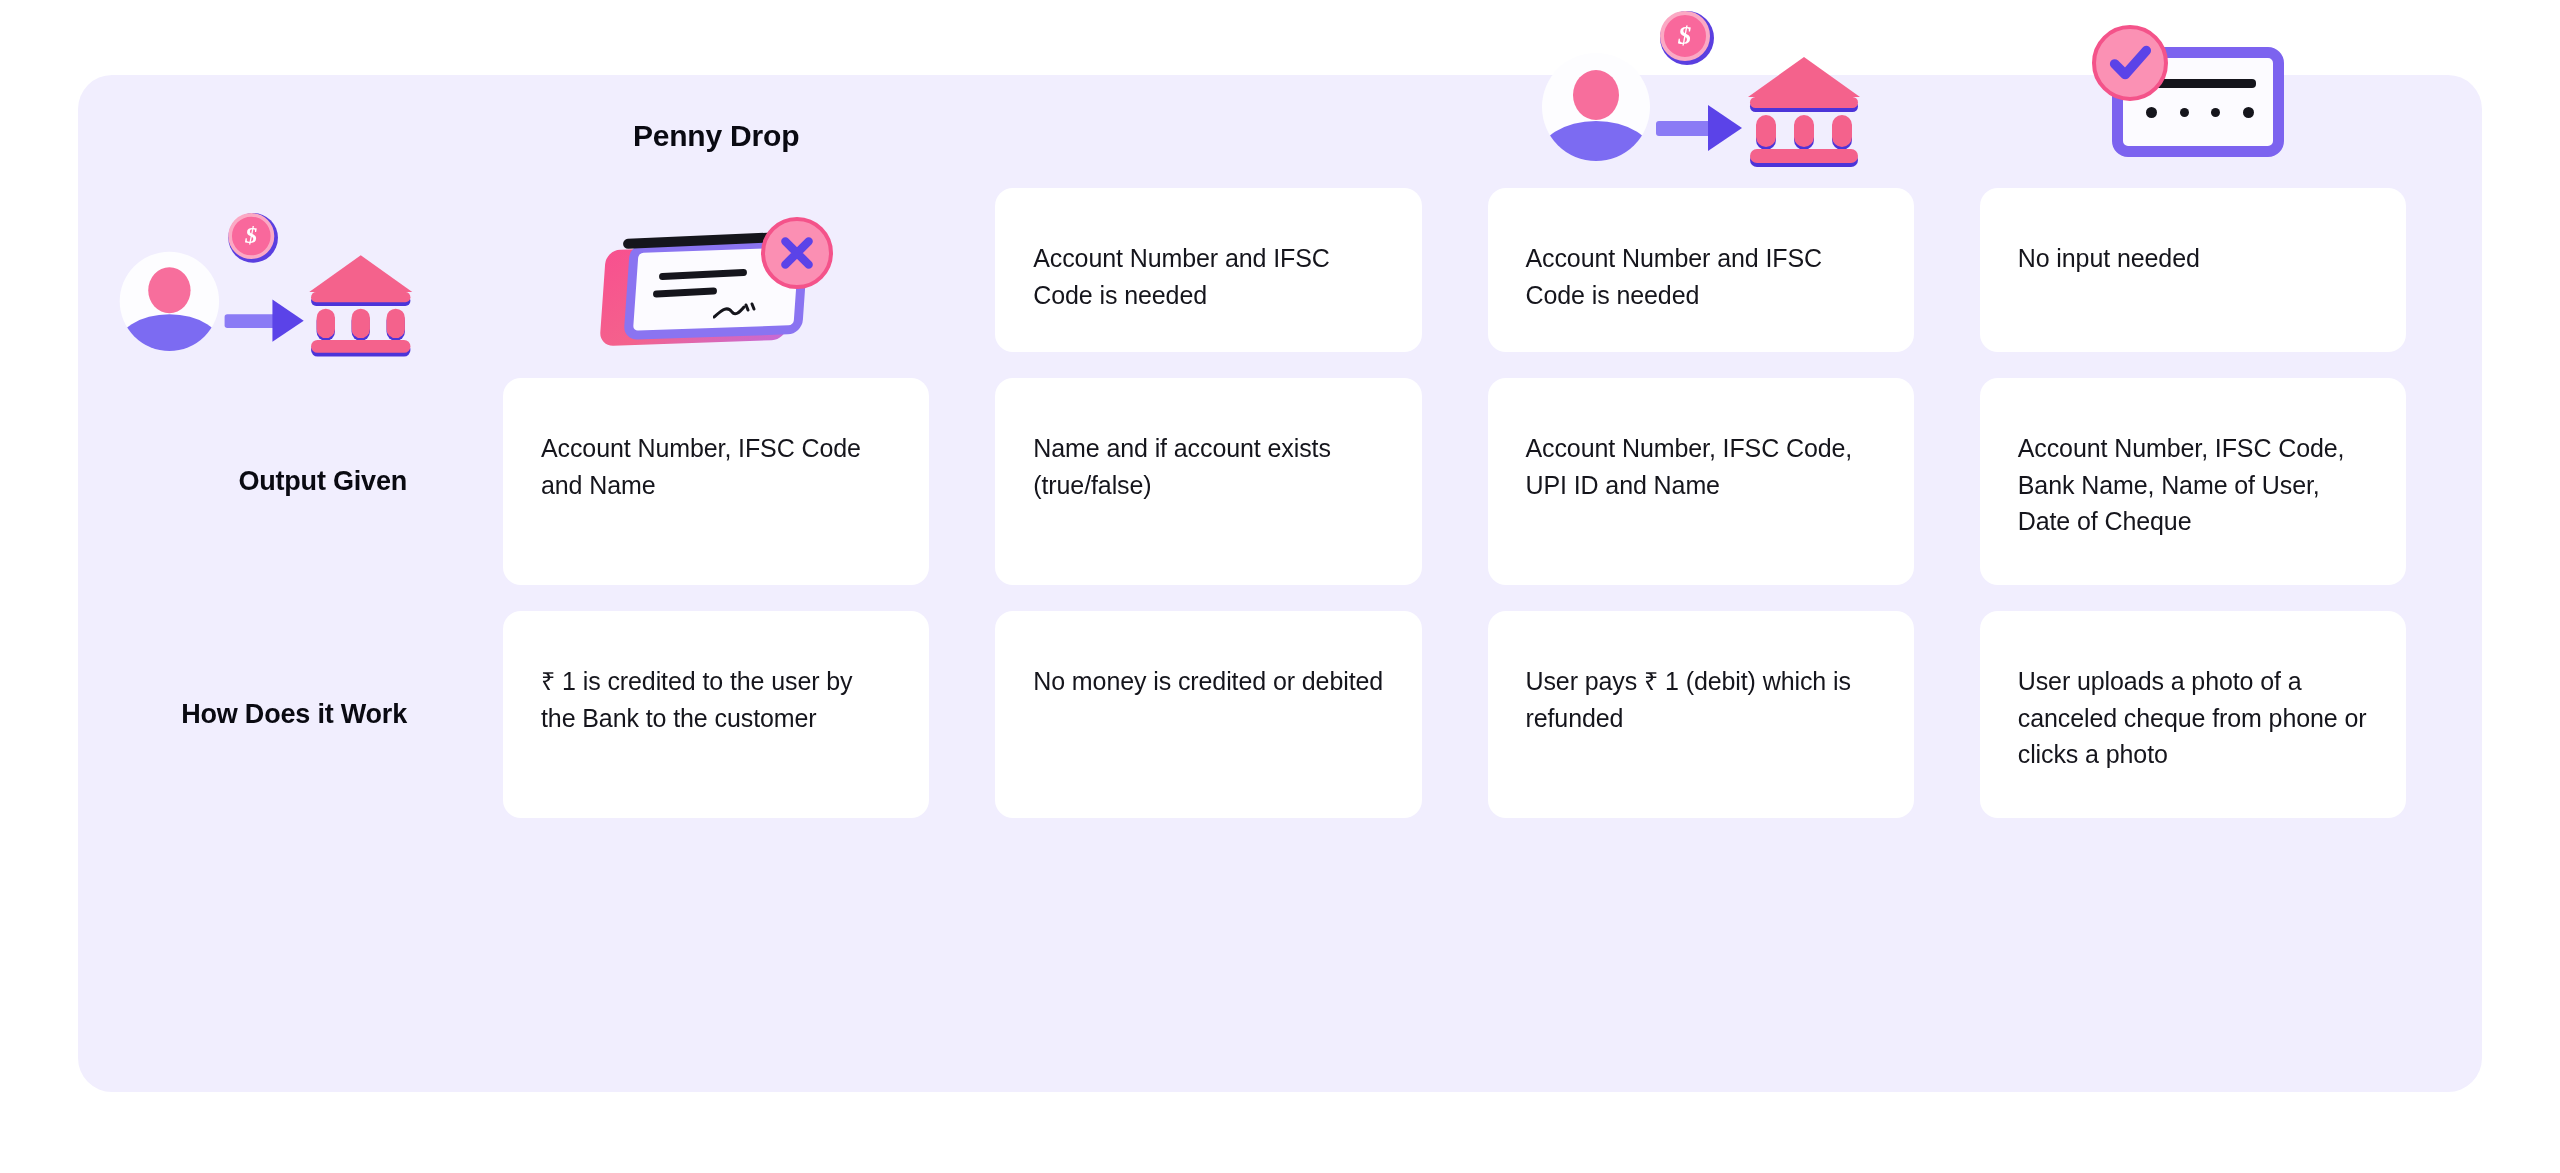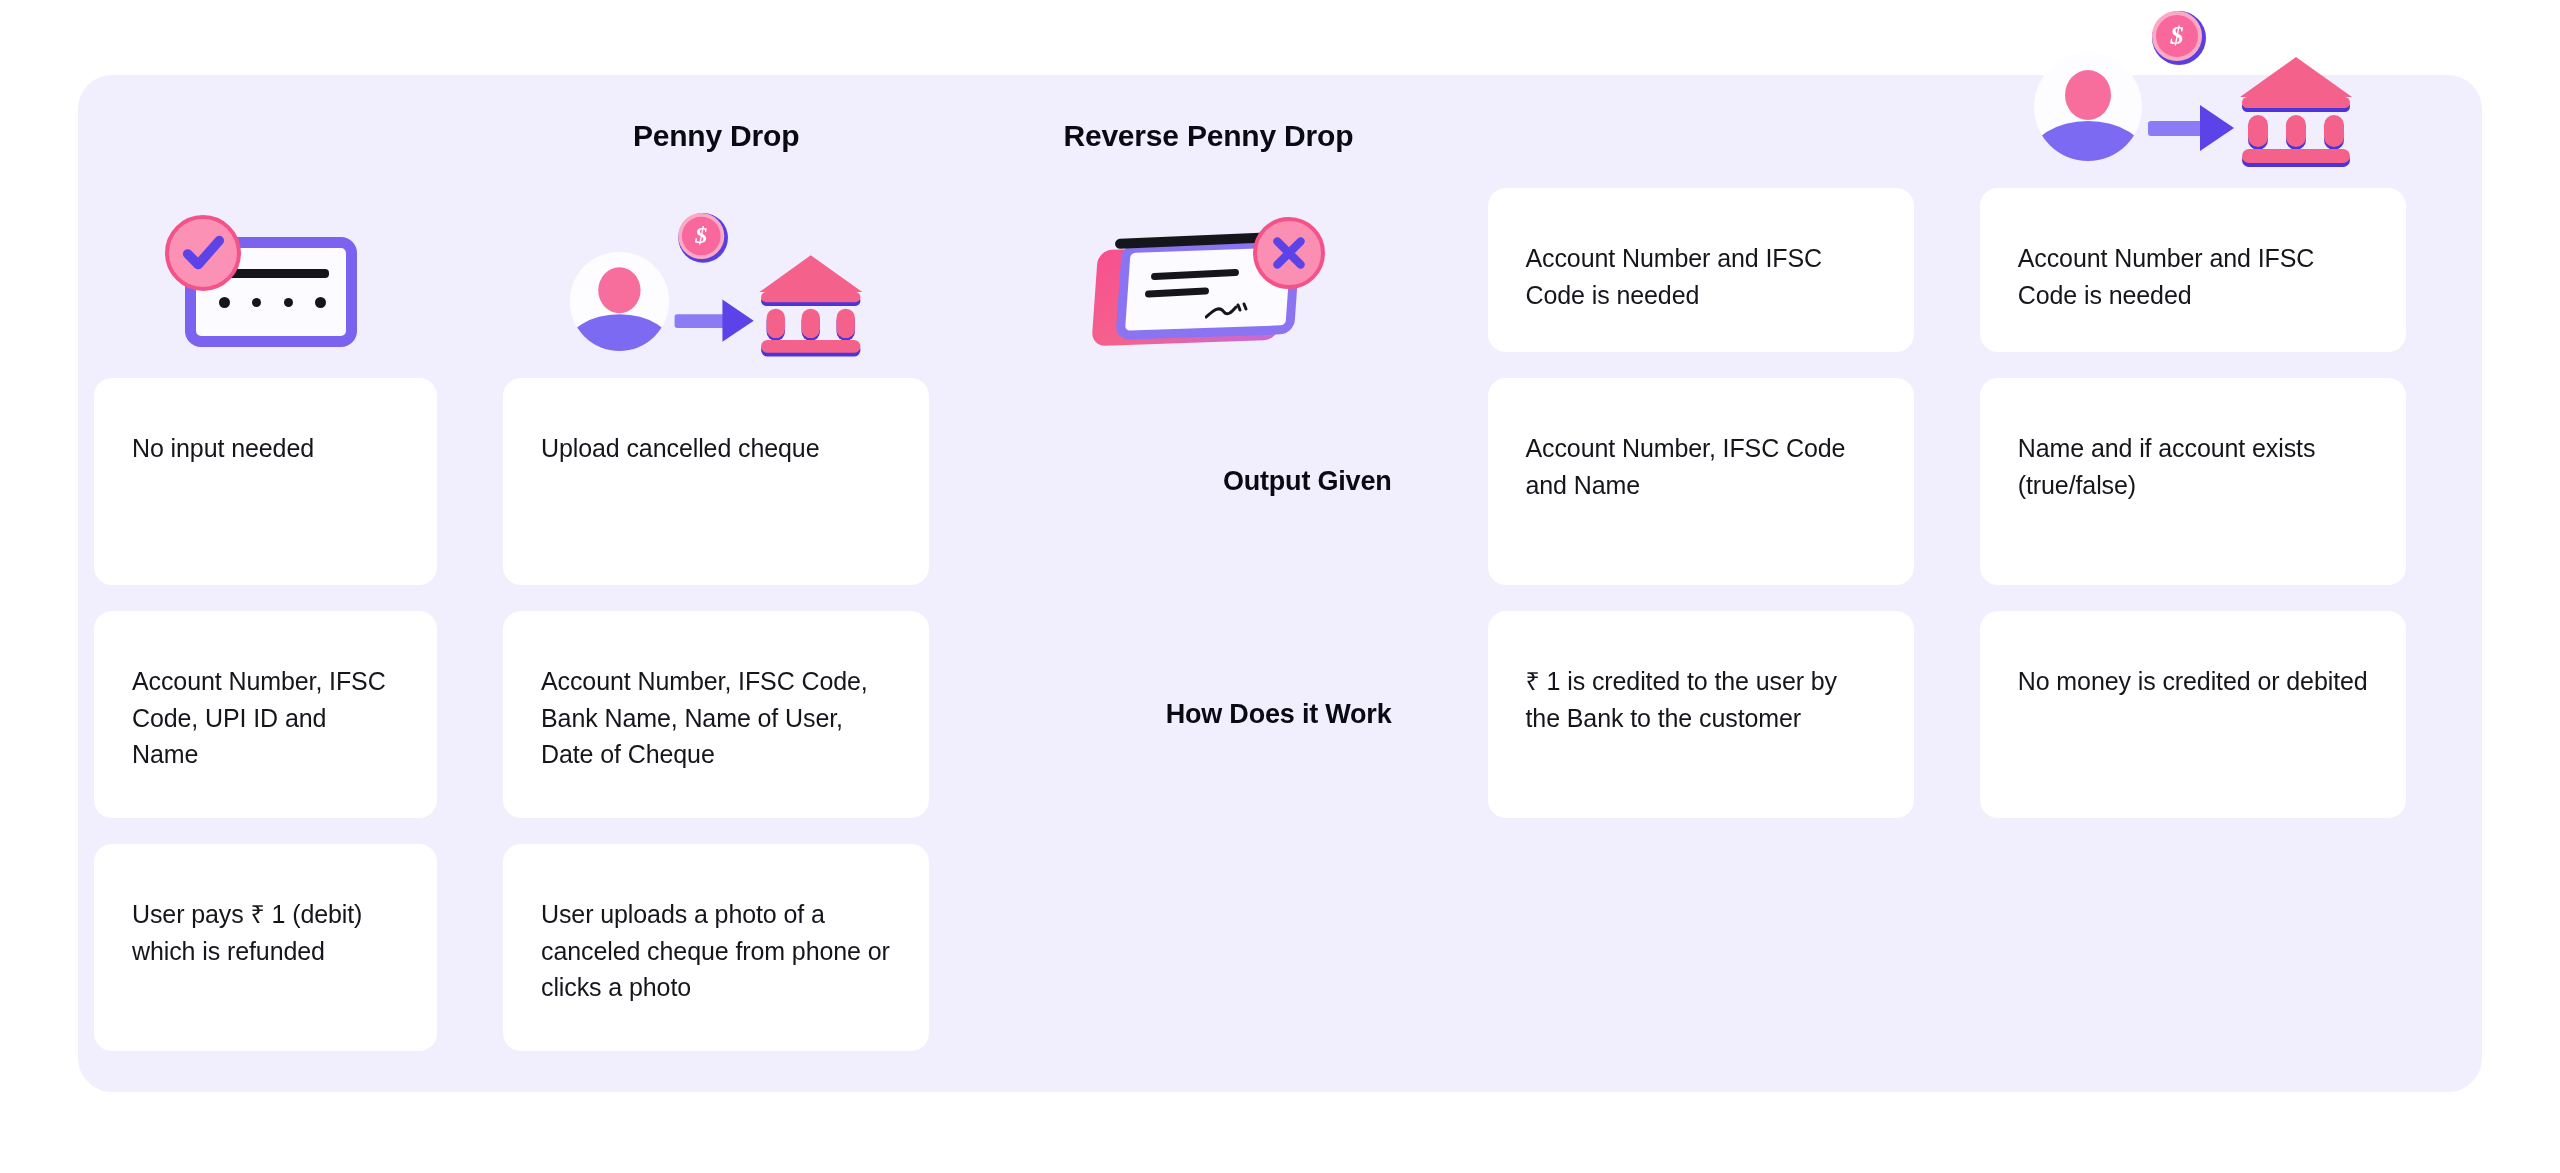--- a/index.html
+++ b/index.html
@@ -342,21 +342,20 @@
 </head>
 <body>
 
 <div class="screen">
   <div class="panel">
     <div class="grid">
 
       <div class="spacer-cell"></div>
 
       <div class="col-head">Penny Drop</div>
-      <div class="col-head">Reverse Penny Drop</div>
 
       <div class="spacer-cell"></div>
 
       <div class="illo-cell">
         <div class="flow">
           <div class="avatar">
             <div class="head"></div>
             <div class="body"></div>
           </div>
           <div class="coin">
@@ -451,23 +450,20 @@
 
       <div class="cell-wrap">
         <div class="card">Account Number and IFSC Code is needed</div>
       </div>
       <div class="cell-wrap">
         <div class="card">Account Number and IFSC Code is needed</div>
       </div>
       <div class="cell-wrap">
         <div class="card">No input needed</div>
       </div>
-      <div class="cell-wrap">
-        <div class="card">Upload cancelled cheque</div>
-      </div>
 
       <div class="row-label">Output Given</div>
       <div class="cell-wrap">
         <div class="card">Account Number, IFSC Code and Name</div>
       </div>
       <div class="cell-wrap">
         <div class="card">Name and if account exists (true/false)</div>
       </div>
       <div class="cell-wrap">
         <div class="card">Account Number, IFSC Code, UPI ID and Name</div>

